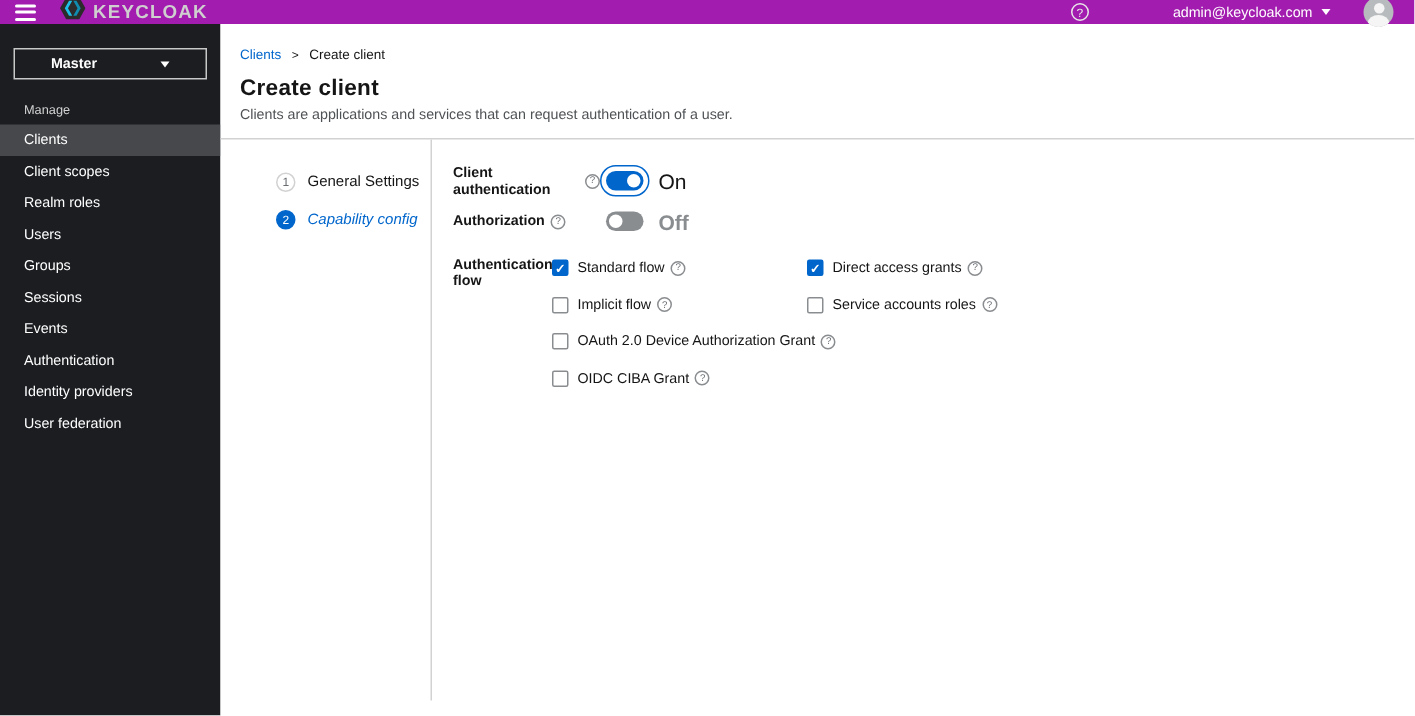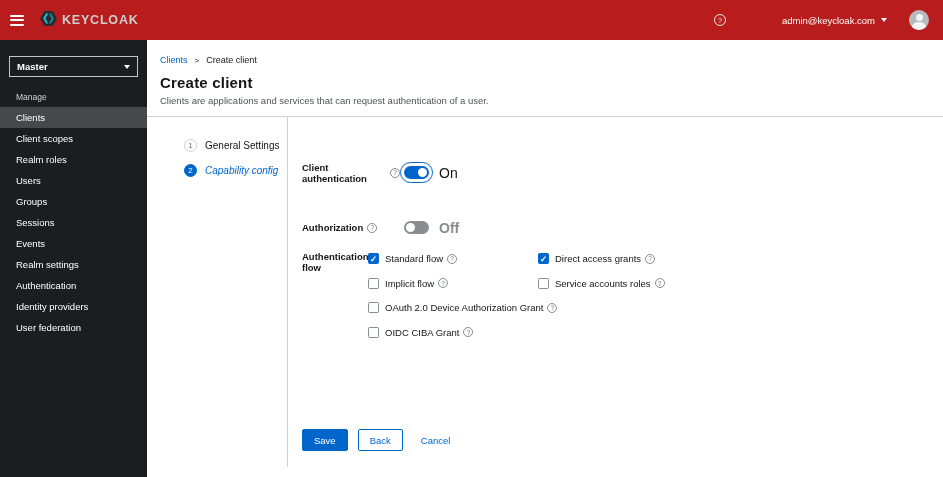--- a/index.html
+++ b/index.html
@@ -2,40 +2,40 @@
 <html><head>
 <meta charset="utf-8">
 <style>
   * { margin:0; padding:0; box-sizing:border-box; }
   html,body { width:943px; height:477px; overflow:hidden; }
   body { font-family:"Liberation Sans", sans-serif; background:#fff; color:#151515; }
 
   .app { width:943px; height:477px; display:flex; flex-direction:column; }
 
   
-  .header { height:40px; background:#b91c1c; display:flex; align-items:center; flex-shrink:0; padding:0 14px 0 10px; }
+  .header { height:16px; background:#a21caf; display:flex; align-items:center; flex-shrink:0; padding:0 14px 0 10px; }
   .hamburger { width:14px; height:11px; display:flex; flex-direction:column; justify-content:space-between; cursor:pointer; margin-right:16px; }
   .hamburger span { height:2px; background:#fff; border-radius:1px; }
   .brand { display:flex; align-items:center; gap:5px; cursor:pointer; }
   .brand-text { font-size:12.5px; font-weight:bold; letter-spacing:0.8px; color:#cfcfcf; }
   .hspacer { flex:1; }
   .help-circle { width:12px; height:12px; border:1px solid #e8e8e8; border-radius:50%; color:#e8e8e8; font-size:8px; display:inline-flex; align-items:center; justify-content:center; cursor:pointer; margin-right:56px; }
   .usermenu { display:flex; align-items:center; gap:6px; cursor:pointer; margin-right:22px; }
   .username { color:#fff; font-size:9.5px; }
   .caret { width:0; height:0; border-left:3.5px solid transparent; border-right:3.5px solid transparent; border-top:4px solid #fff; }
   .avatar { width:20px; height:20px; border-radius:50%; background:#b8bbbe; position:relative; overflow:hidden; cursor:pointer; }
   .avatar::before { content:""; position:absolute; top:4px; left:6.5px; width:7px; height:7px; border-radius:50%; background:#f5f5f5; }
   .avatar::after { content:""; position:absolute; top:12px; left:3px; width:14px; height:10px; border-radius:50% 50% 0 0; background:#f5f5f5; }
 
   
   .body { flex:1; display:flex; min-height:0; }
 
   
   .sidebar { width:147px; background:#1b1d21; flex-shrink:0; padding-top:16px; }
-  .realm-select { margin:0 9px; height:21px; border:1px solid #c8c8c8; display:flex; align-items:center; justify-content:space-between; padding:0 7px; cursor:pointer; }
+  .realm-select { margin:0 9px; height:21px; border:1px solid #c8c8c8; display:flex; align-items:center; justify-content:space-between; padding:0 24px; cursor:pointer; }
   .realm-select .rname { color:#fff; font-size:9.5px; font-weight:bold; }
   .nav-section-label { color:#d2d2d2; font-size:8.5px; padding:15px 16px 5px 16px; }
   .nav-item { color:#fff; font-size:9.5px; padding:5px 16px; cursor:pointer; }
   .nav-item.checked { background:#46484c; }
 
   
   .main { flex:1; background:#fff; display:flex; flex-direction:column; min-width:0; }
   .crumbs { padding:15px 16px 0 13px; display:flex; align-items:center; gap:7px; font-size:9px; }
   .crumb-link { color:#0066cc; cursor:pointer; text-decoration:none; }
   .crumb-sep { color:#151515; font-size:8px; }
@@ -47,21 +47,21 @@
   
   .wizard { flex:1; display:flex; min-height:0; padding-bottom:10px; }
   .steps { width:141px; flex-shrink:0; border-right:1px solid #d2d2d2; padding:22px 0 0 37px; }
   .step { display:flex; align-items:center; gap:8px; margin-bottom:12px; cursor:pointer; }
   .step-num { width:13px; height:13px; border-radius:50%; border:1px solid #d2d2d2; color:#6a6e73; font-size:8px; display:inline-flex; align-items:center; justify-content:center; flex-shrink:0; }
   .step-label { font-size:10px; color:#151515; }
   .step.checked .step-num { background:#0066cc; border-color:#0066cc; color:#fff; }
   .step.checked .step-label { color:#0066cc;font-style:italic; }
 
   .form { flex:1; display:flex; flex-direction:column; padding:16px 0 8px 14px; min-width:0; }
-  .frow { display:flex; align-items:center; margin-bottom:4px; min-height:23px;margin-top:28px; }
+  .frow { display:flex; align-items:center; margin-bottom:4px; min-height:23px; }
   .flabel { width:98px; font-size:9.5px; font-weight:bold; color:#151515; display:flex; align-items:center; gap:4px; flex-shrink:0; }
   .flabel-flow { width:66px; align-self:flex-start; margin-top:1px; }
   .hicon { width:10px; height:10px; border:1px solid #8a8d90; border-radius:50%; font-size:6.5px; color:#6a6e73; display:inline-flex; align-items:center; justify-content:center; flex-shrink:0; cursor:pointer; font-weight:normal; }
 
   .toggle-wrap { display:inline-flex; padding:3px; border:1px solid transparent; border-radius:12px; }
   .toggle-wrap.focused { border-color:#0066cc; }
   .toggle { width:25px; height:13px; border-radius:7px; background:#8a8d90; position:relative; display:inline-block; cursor:pointer; }
   .toggle .knob { position:absolute; top:2px; left:2px; width:9px; height:9px; border-radius:50%; background:#fff; }
   .toggle.checked { background:#0066cc; }
   .toggle.checked .knob { left:auto; right:2px; }
@@ -124,21 +124,20 @@
 
       <div class="nav-section-label">Manage</div>
       <div class="nav-item checked">Clients</div>
       <div class="nav-item">Client scopes</div>
       <div class="nav-item">Realm roles</div>
       <div class="nav-item">Users</div>
       <div class="nav-item">Groups</div>
       <div class="nav-item">Sessions</div>
       <div class="nav-item">Events</div>
 
-      <div class="nav-item">Realm settings</div>
       <div class="nav-item">Authentication</div>
       <div class="nav-item">Identity providers</div>
       <div class="nav-item">User federation</div>
     </div>
 
     <div class="main">
       <div class="crumbs">
         <span class="crumb-link">Clients</span>
         <span class="crumb-sep">&gt;</span>
         <span class="crumb-current">Create client</span>
@@ -228,22 +227,17 @@
               <div class="cbitem span2">
                 <span class="cb"></span>
                 <span class="cblabel">
                     <span>OIDC CIBA Grant</span>
                     <span class="hicon">?</span>
                   </span>
               </div>
             </div>
           </div>
 
-          <div class="actions">
-            <button class="btn btn-primary">Save</button>
-            <button class="btn btn-secondary">Back</button>
-            <button class="btn btn-link">Cancel</button>
-          </div>
         </div>
       </div>
     </div>
   </div>
 </div>
 
 </body></html>

